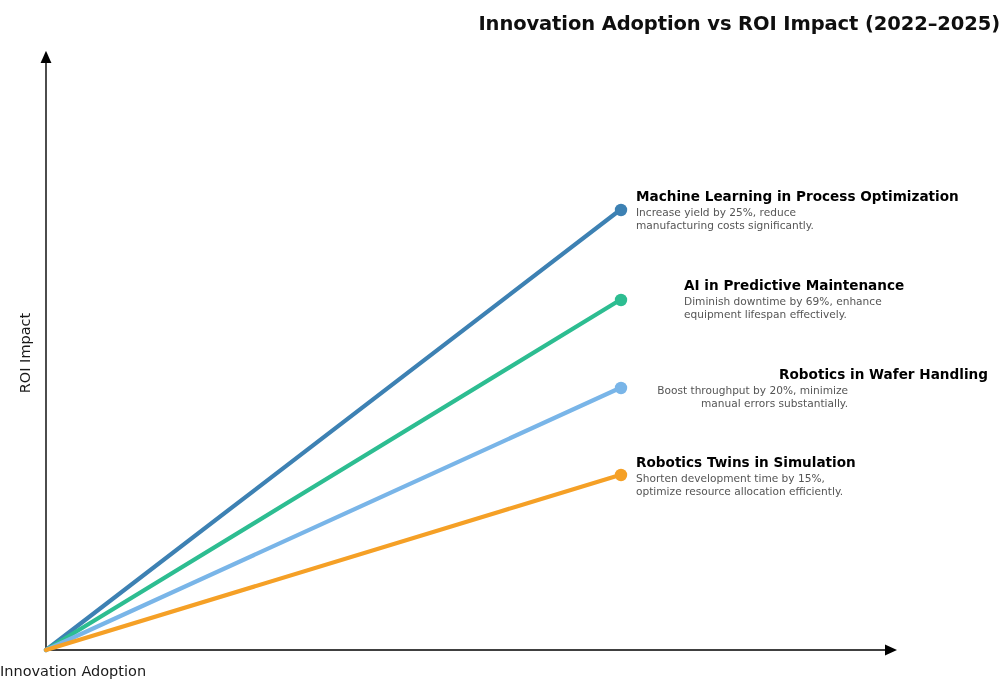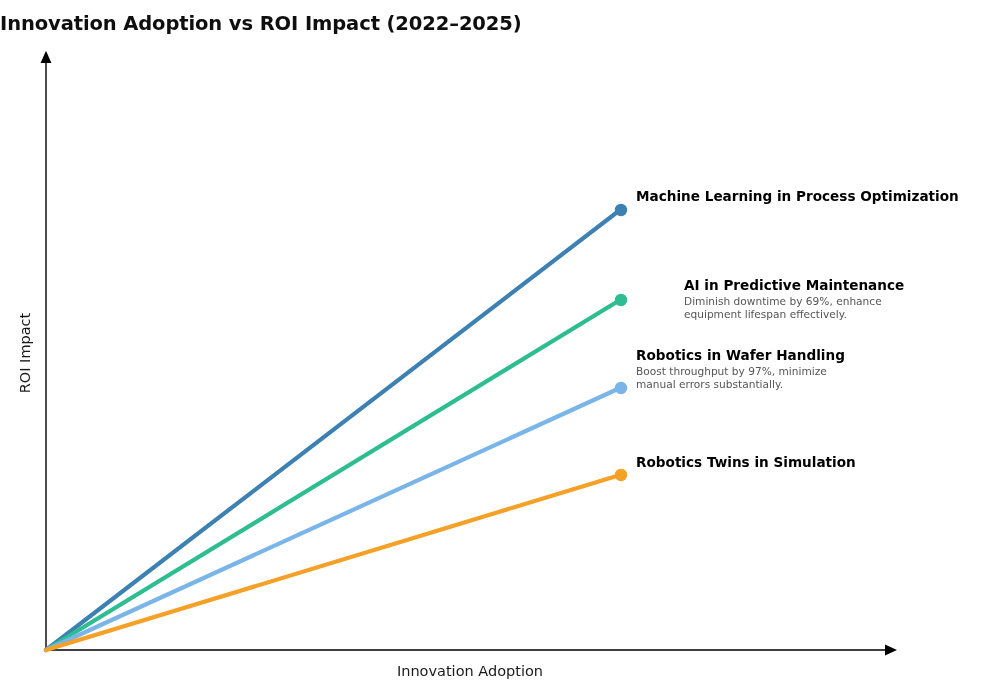--- a/index.html
+++ b/index.html
@@ -15,21 +15,21 @@
     width: 1000px;
     height: 700px;
     background: #ffffff;
     overflow: hidden;
   }
   #chart-title {
     position: absolute;
     left: 0;
     top: 12px;
     width: 1000px;
-    text-align: left;
+    text-align: right;
     font-family: "DejaVu Sans", sans-serif;
     font-size: 19.5px;
     font-weight: bold;
     color: #0f0f0f;
     letter-spacing: -0.1px;
   }
   #plot-svg {
     position: absolute;
     left: 0;
     top: 0;
@@ -40,21 +40,21 @@
     position: absolute;
     font-family: "DejaVu Sans", sans-serif;
     font-size: 14.5px;
     color: #1a1a1a;
     font-weight: normal;
   }
   #xlabel {
     left: 0;
     top: 663px;
     width: 940px;
-    text-align: center;
+    text-align: left;
   }
   #ylabel {
     left: -55px;
     top: 345px;
     width: 160px;
     text-align: center;
     transform: rotate(-90deg);
     transform-origin: 50% 50%;
   }
   .annotation {
@@ -106,29 +106,31 @@
     <circle cx="621" cy="300" r="6.2" fill="#2dbd91"></circle>
     <circle cx="621" cy="388" r="6.2" fill="#79b5e8"></circle>
     <circle cx="621" cy="475" r="6.2" fill="#f5a026"></circle>
   </svg>
 
   <div class="axis-title" id="xlabel">Innovation Adoption</div>
   <div class="axis-title" id="ylabel">ROI Impact</div>
 
   <div class="annotation" style="top:188px;">
     <div class="ann-title">Machine Learning in Process Optimization</div>
+    <div class="ann-desc">Increase yield by 25%, reduce manufacturing costs significantly.</div>
   </div>
 
   <div class="annotation" style="top:277px;margin-left:48px;">
     <div class="ann-title">AI in Predictive Maintenance</div>
     <div class="ann-desc">Diminish downtime by 69%, enhance equipment lifespan effectively.</div>
   </div>
 
-  <div class="annotation" style="top:347px;">
+  <div class="annotation" style="top:366px;text-align:right;">
     <div class="ann-title">Robotics in Wafer Handling</div>
-    <div class="ann-desc">Boost throughput by 97%, minimize manual errors substantially.</div>
+    <div class="ann-desc">Boost throughput by 20%, minimize manual errors substantially.</div>
   </div>
 
   <div class="annotation" style="top:454px;">
     <div class="ann-title">Robotics Twins in Simulation</div>
+    <div class="ann-desc">Shorten development time by 15%, optimize resource allocation efficiently.</div>
   </div>
 
 </div>
 
 </body></html>

